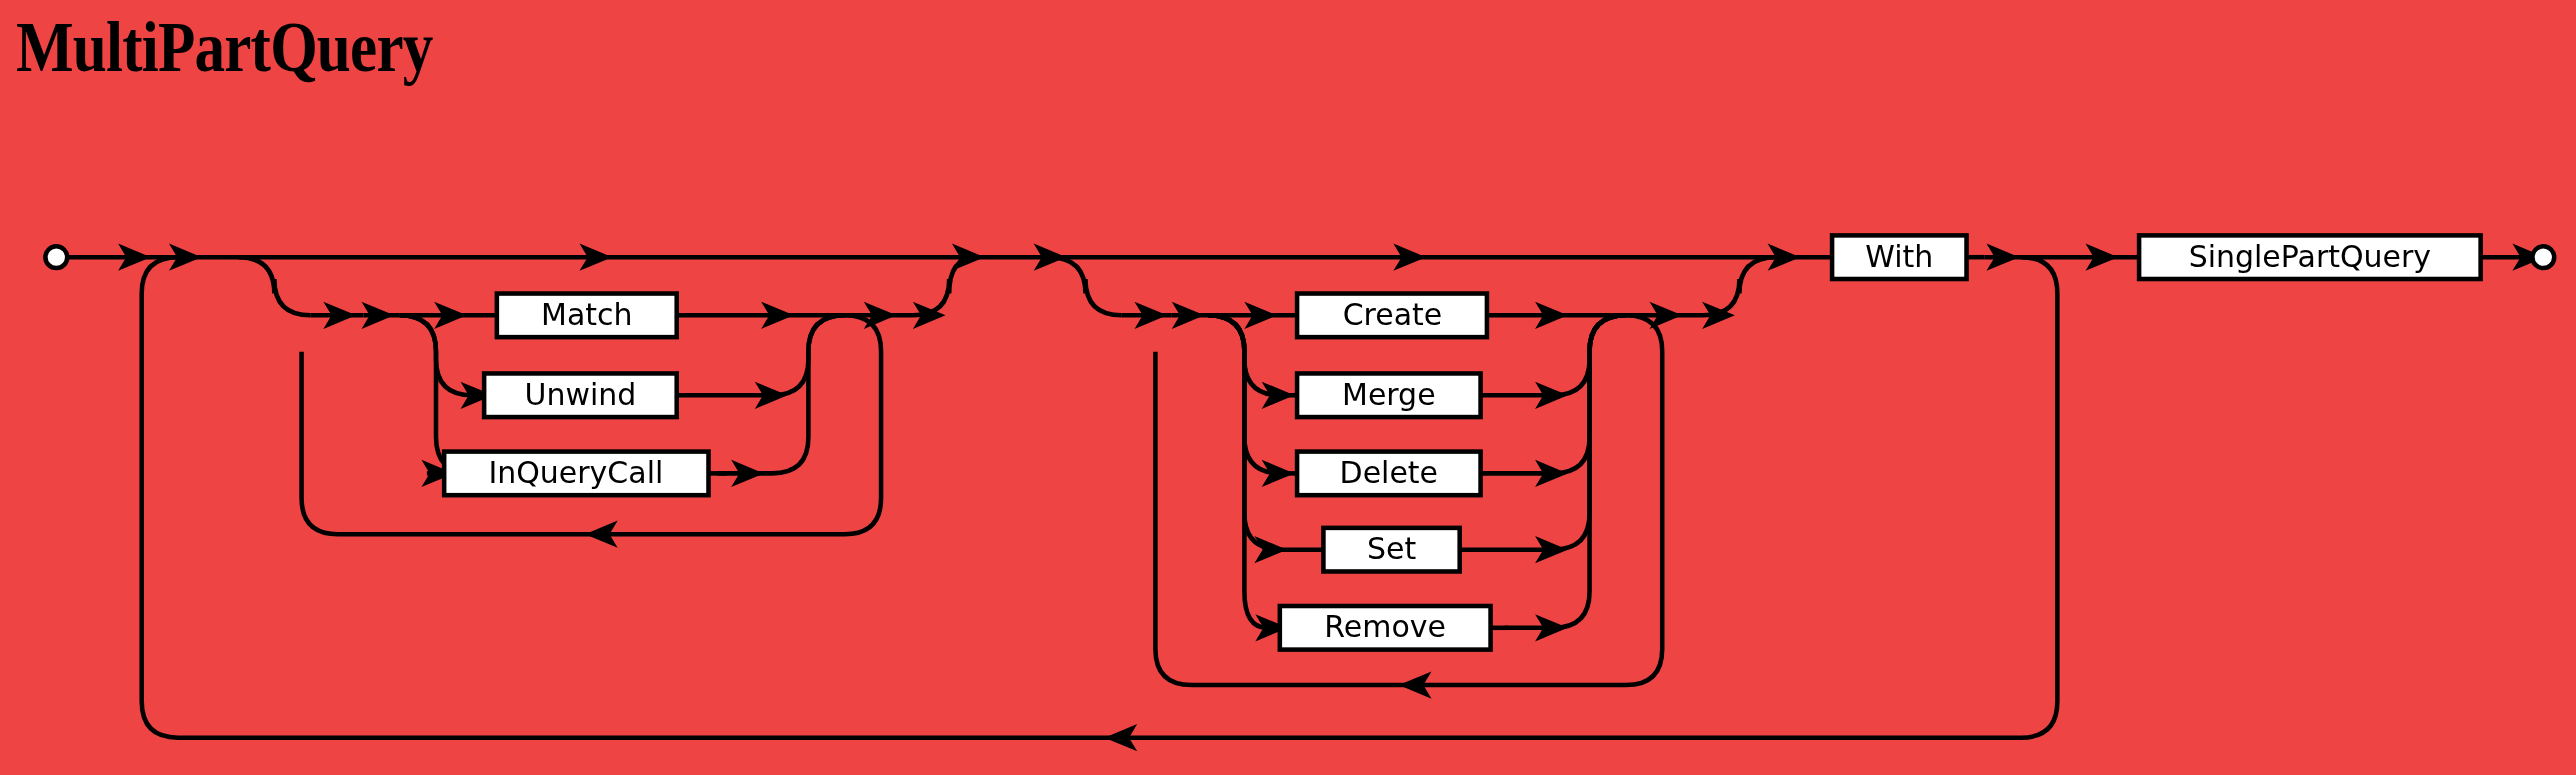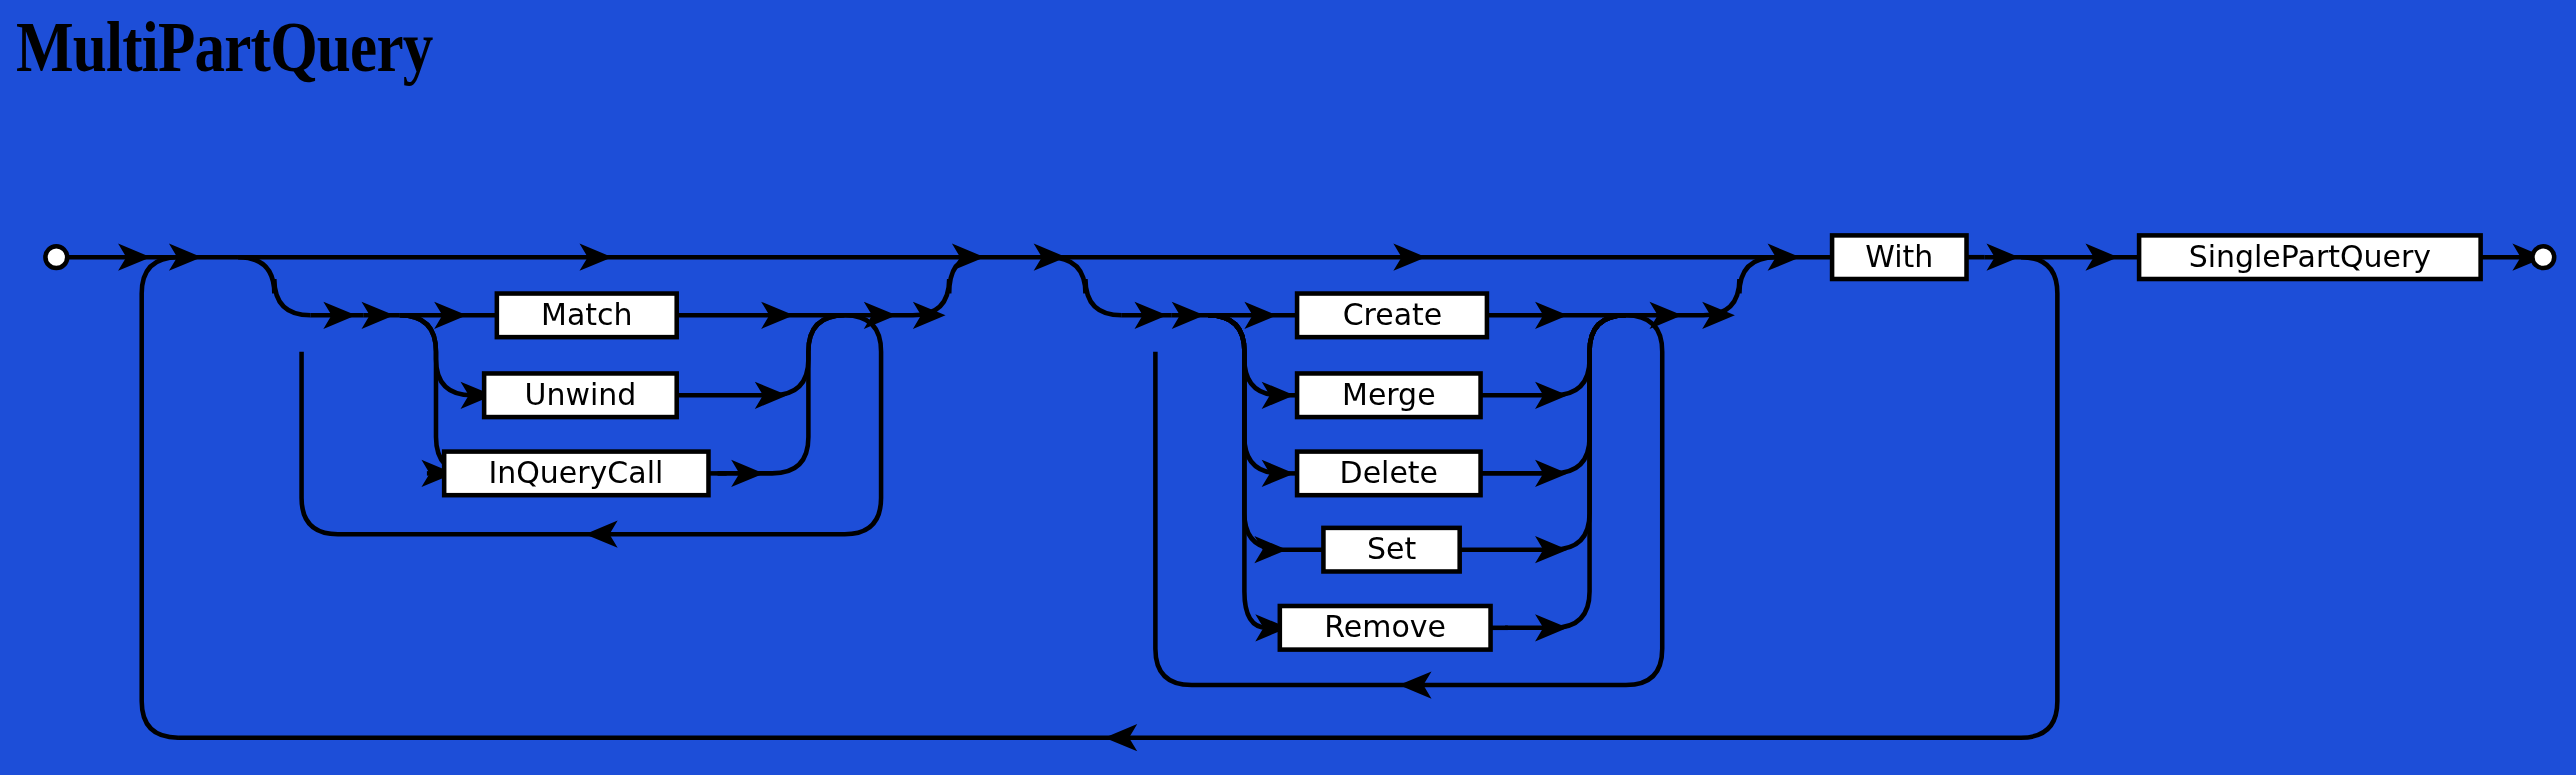--- a/index.html
+++ b/index.html
@@ -4,21 +4,21 @@
 <style>
   html, body {
     margin: 0;
     padding: 0;
     background: #ffffff;
   }
   #page {
     position: relative;
     width: 2576px;
     height: 776px;
-    background: #1d4ed8;
+    background: #ef4444;
     font-family: "Liberation Sans", sans-serif;
     overflow: hidden;
   }
   #title {
     position: absolute;
     left: 16.3px;
     top: 3.6px;
     font-family: "Liberation Serif", serif;
     font-weight: bold;
     font-size: 71px;

